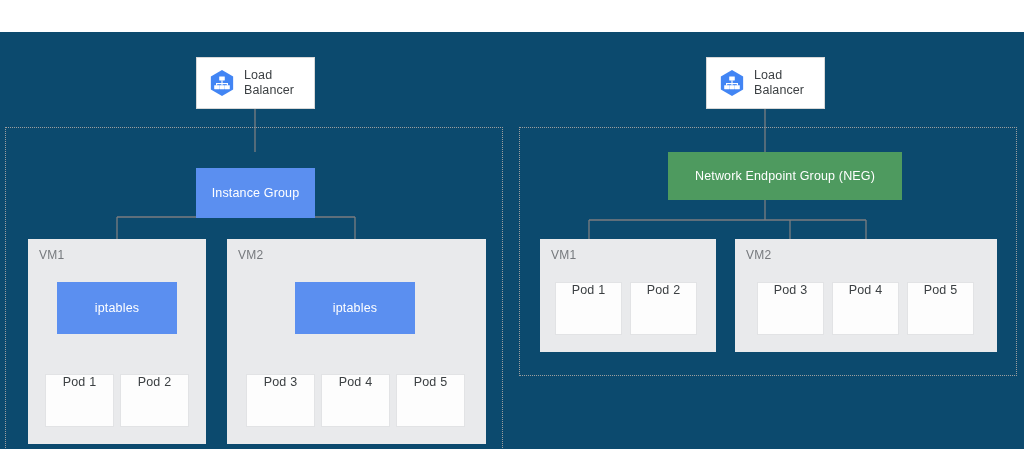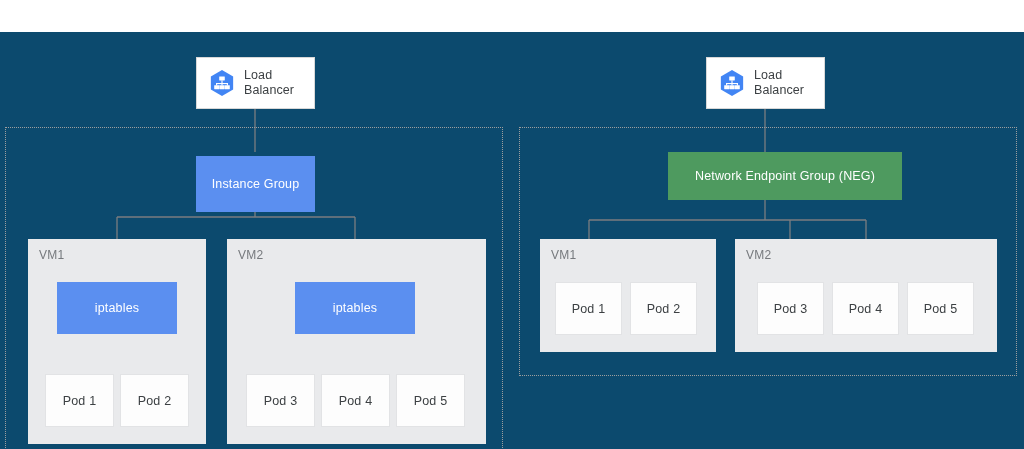--- a/index.html
+++ b/index.html
@@ -69,21 +69,21 @@
     font-size: 12px;
     color: #76797d;
     letter-spacing: 0.3px;
   }
 
   
   .pod {
     background: #fdfdfd;
     border: 1px solid #e2e3e5;
     display: flex;
-    align-items: center;
+    align-items: flex-start;
     justify-content: center;
     font-size: 12.5px;
     color: #3c4043;
     letter-spacing: 0.2px;
   }
 
   
   .wires {
     position: absolute;
     left: 0; top: 0;
@@ -151,21 +151,21 @@
         <rect x="19.2" y="15" width="1.2" height="2.6"></rect>
         <rect x="5.6" y="17.4" width="5.6" height="4.2" rx="0.4"></rect>
         <rect x="11.2" y="17.4" width="5.6" height="4.2" rx="0.4"></rect>
         <rect x="16.8" y="17.4" width="5.6" height="4.2" rx="0.4"></rect>
       </g>
     </svg>
     <div class="lb-label">Load
 Balancer</div>
   </div>
 
-  <div class="abs group-box group-blue" style="left:196px; top:124px; width:119px; height:56px;">
+  <div class="abs group-box group-blue" style="left:196px; top:136px; width:119px; height:50px;">
     <span>Instance Group</span>
   </div>
 
   <div class="abs vm-box" style="left:28px; top:207px; width:178px; height:205px;">
     <span class="vm-label">VM1</span>
   </div>
   <div class="abs group-box group-blue" style="left:57px; top:250px; width:120px; height:52px;">
     <span>iptables</span>
   </div>
   <div class="abs pod" style="left:45px; top:342px; width:69px; height:53px;">

